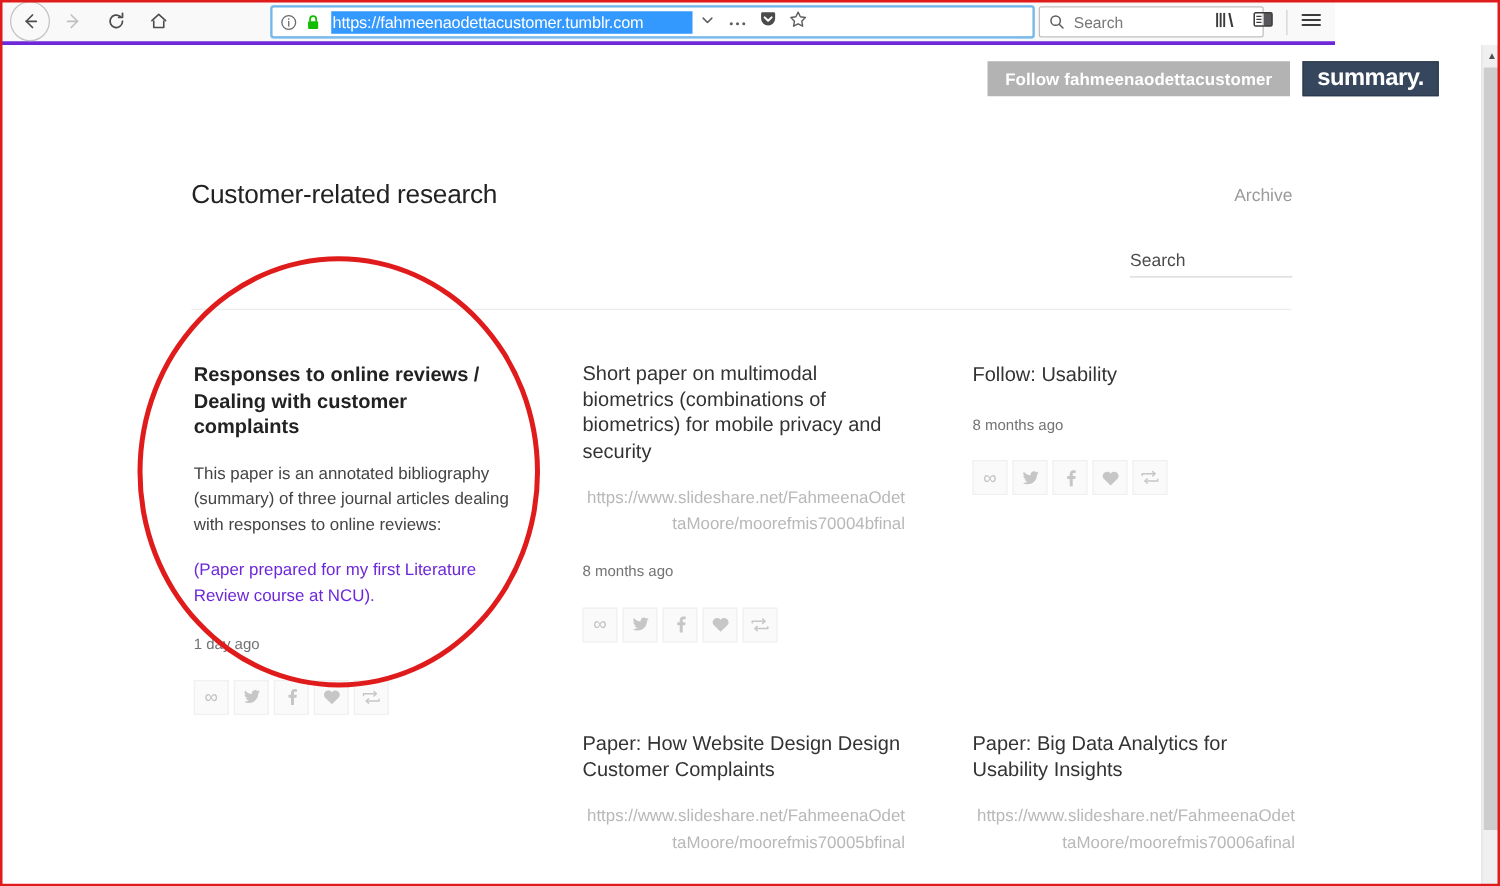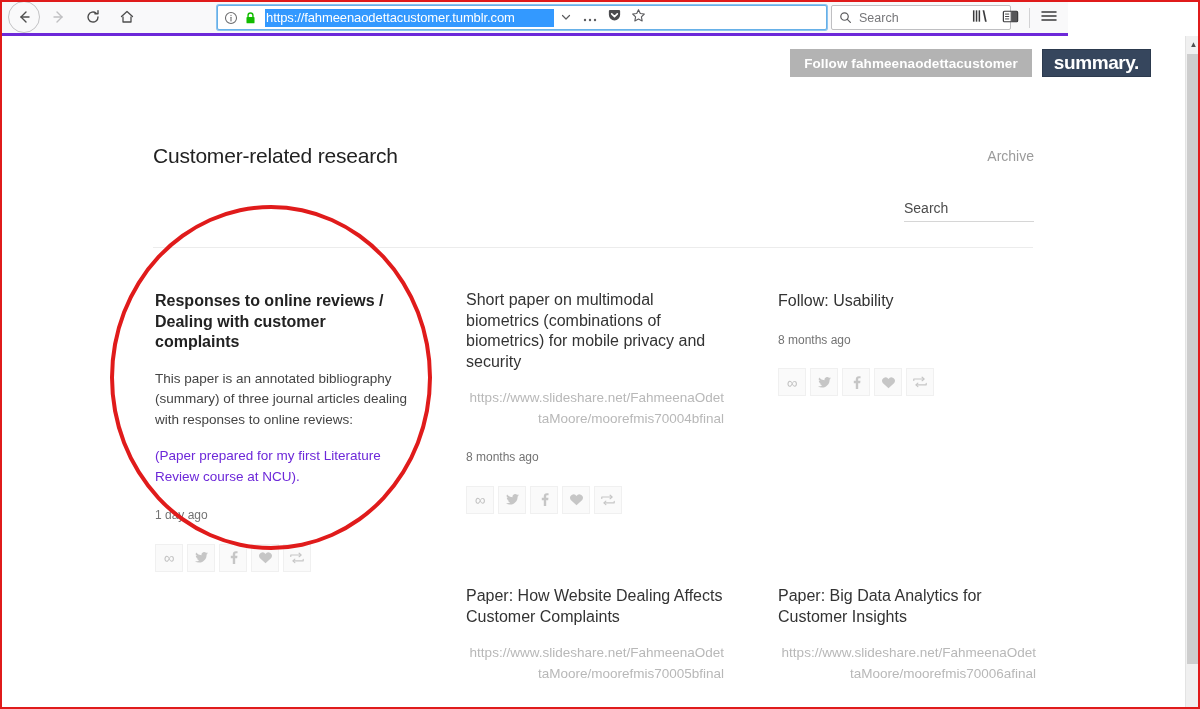--- a/index.html
+++ b/index.html
@@ -549,27 +549,27 @@
           <path d="M2 5.2 L2 3.6 L13.2 3.6" stroke-linecap="round" stroke-linejoin="round"></path>
           <path d="M11.4 1.6 L13.6 3.6 L11.4 5.6" stroke-linecap="round" stroke-linejoin="round"></path>
           <path d="M16 8.6 L16 10.2 L4.8 10.2" stroke-linecap="round" stroke-linejoin="round"></path>
           <path d="M6.6 8.2 L4.4 10.2 L6.6 12.2" stroke-linecap="round" stroke-linejoin="round"></path>
         </svg>
       </div>
     </div>
   </div>
 
   <div class="post" id="post-3">
-    <div class="post-title">Paper: How Website Dealing Affects Customer Complaints</div>
+    <div class="post-title">Paper: How Website Design Design Customer Complaints</div>
     <div class="post-link">https://www.slideshare.net/FahmeenaOdettaMoore/moorefmis70005bfinal</div>
     <div class="post-time">8 months ago</div>
   </div>
 
   <div class="post" id="post-4">
-    <div class="post-title">Paper: Big Data Analytics for Customer Insights</div>
+    <div class="post-title">Paper: Big Data Analytics for Usability Insights</div>
     <div class="post-link">https://www.slideshare.net/FahmeenaOdettaMoore/moorefmis70006afinal</div>
     <div class="post-time">8 months ago</div>
   </div>
 
   <div id="annotation-circle"></div>
 </div>
 
 <div id="page-scrollbar">
   <div id="scroll-up">▲</div>
   <div id="scroll-thumb"></div>

